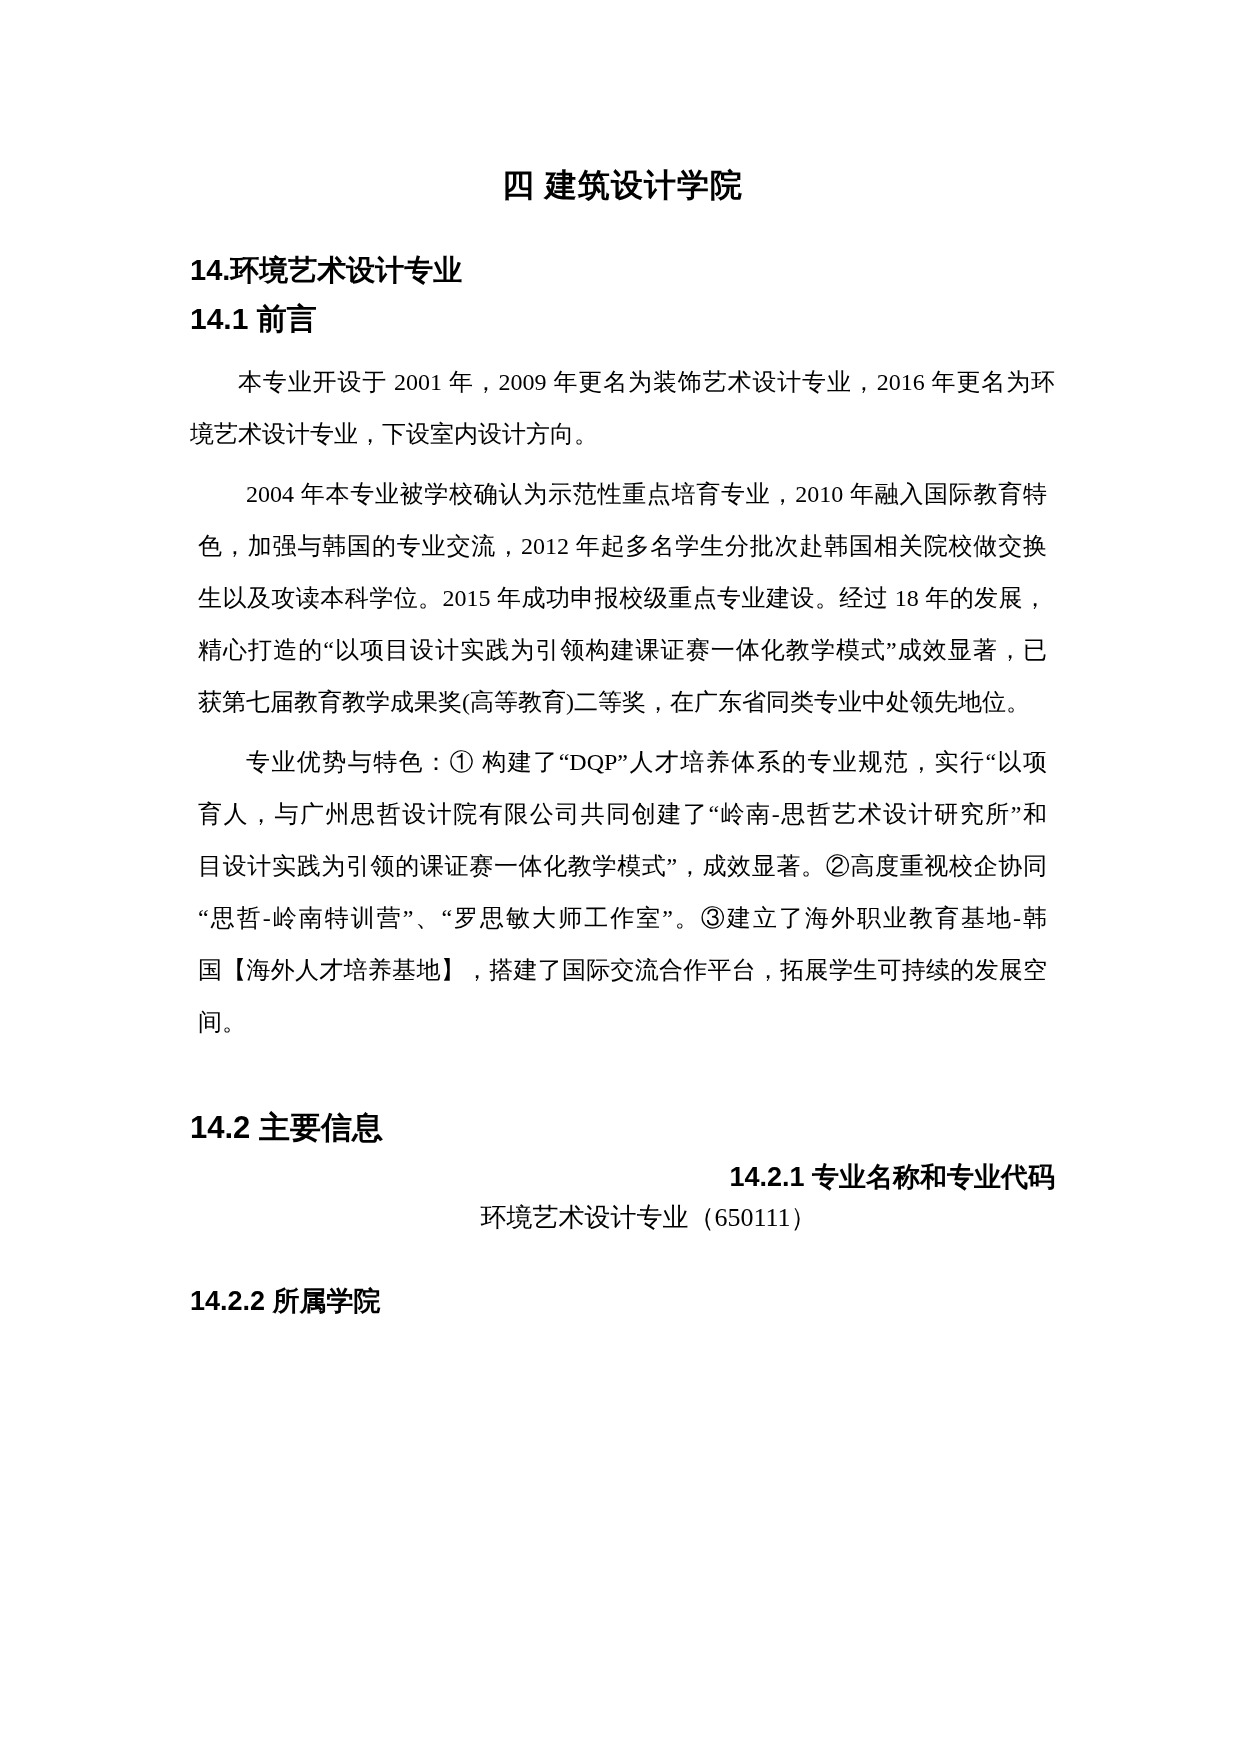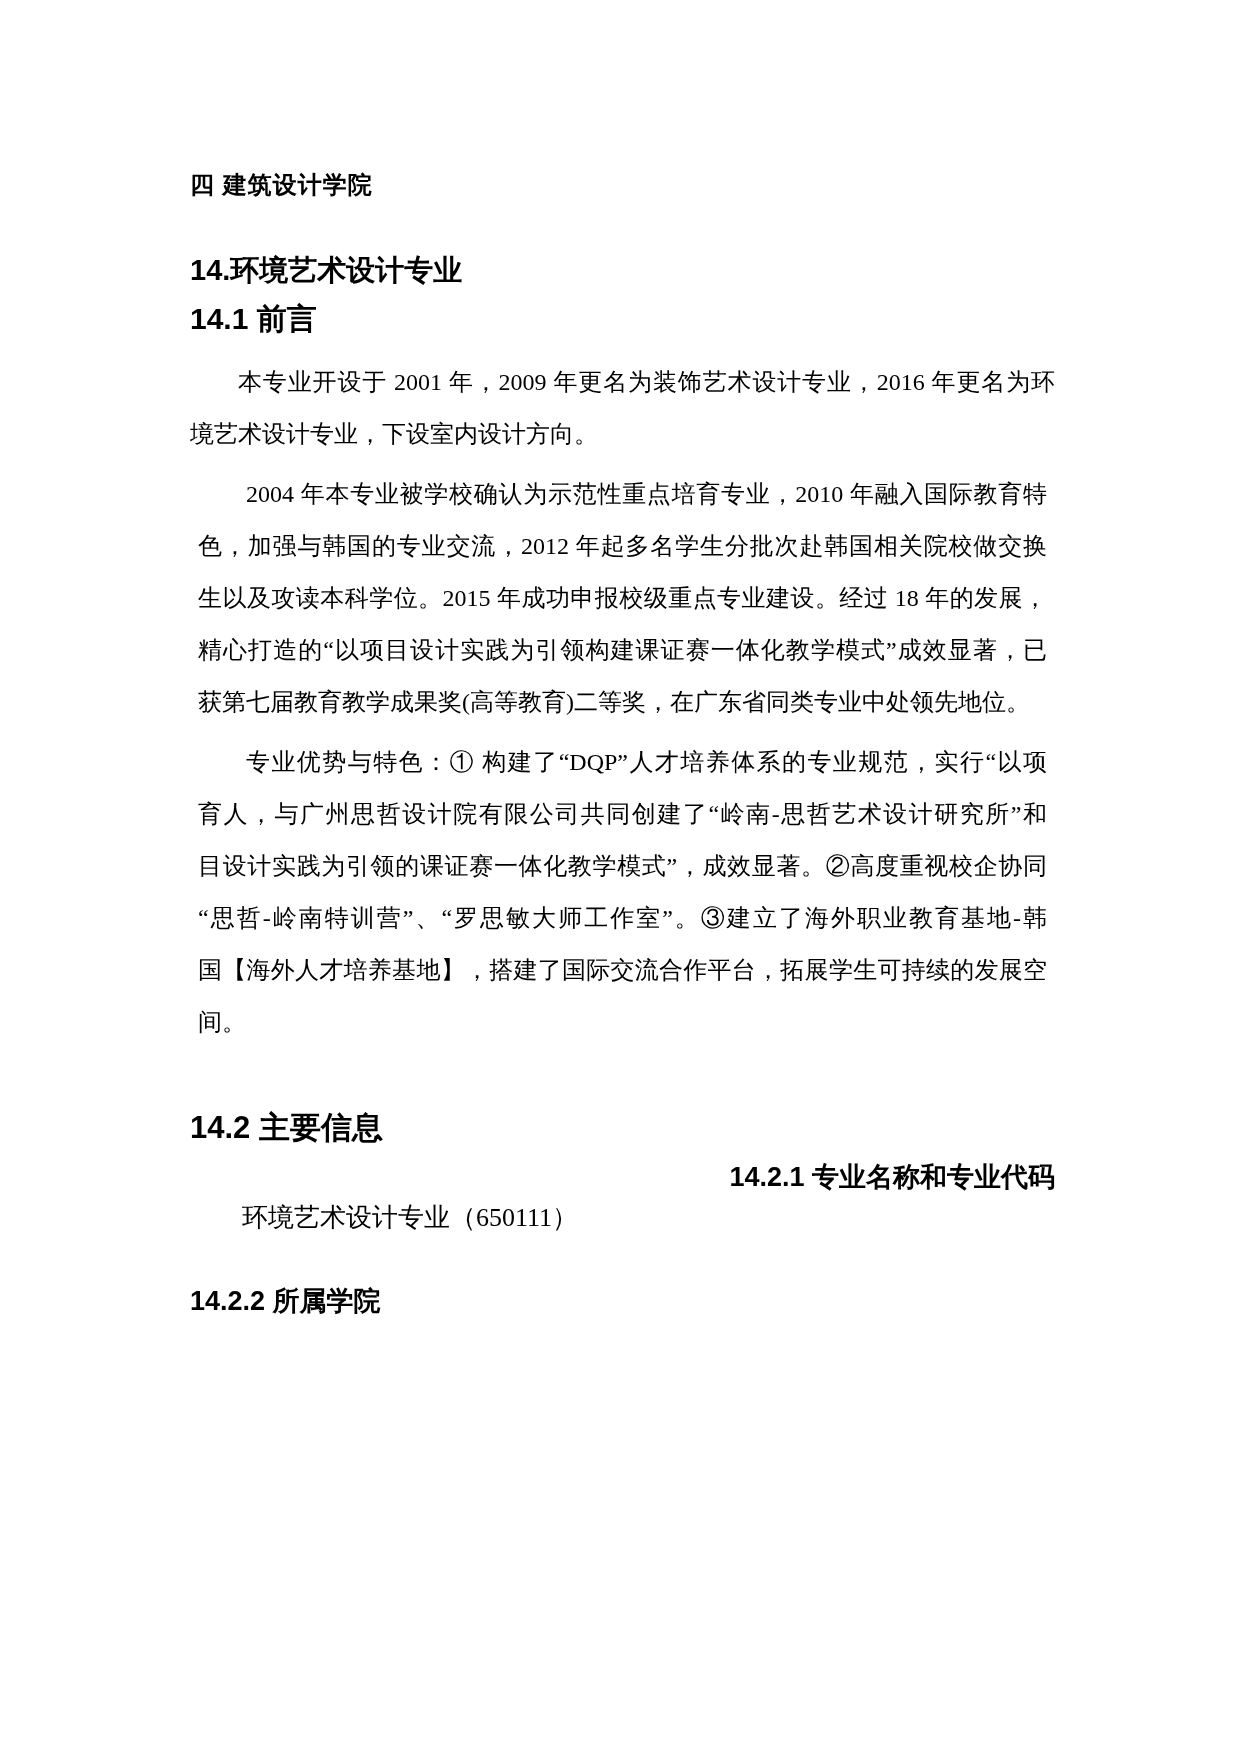--- a/index.html
+++ b/index.html
@@ -15,23 +15,23 @@
     box-sizing: border-box;
     width: 1239px;
     height: 1754px;
     padding: 0 184px 0 190px;
     background: #ffffff;
   }
   .doc-title {
     margin: 160px 0 0 0;
     font-family: "Liberation Sans", "DejaVu Sans", sans-serif;
     font-weight: bold;
-    font-size: 24px;
+    font-size: 32px;
     line-height: 50px;
-    text-align: left;
+    text-align: center;
     letter-spacing: 1px;
   }
   .h-major {
     margin: 40px 0 0 0;
     font-family: "Liberation Sans", "DejaVu Sans", sans-serif;
     font-weight: bold;
     font-size: 29px;
     line-height: 40px;
   }
   .h-sub1 {
@@ -65,20 +65,21 @@
     text-align-last: justify;
     white-space: normal;
   }
   .line.first { text-indent: 2em; }
   .line.last { text-align-last: left; }
   .sub-body {
     margin: 0;
     font-size: 26px;
     line-height: 44px;
     text-indent: 2em;
+    text-align: center;
   }
 </style>
 </head>
 <body>
 
 <div class="page">
 
   <h1 class="doc-title">四 建筑设计学院</h1>
 
   <h2 class="h-major">14.环境艺术设计专业</h2>

